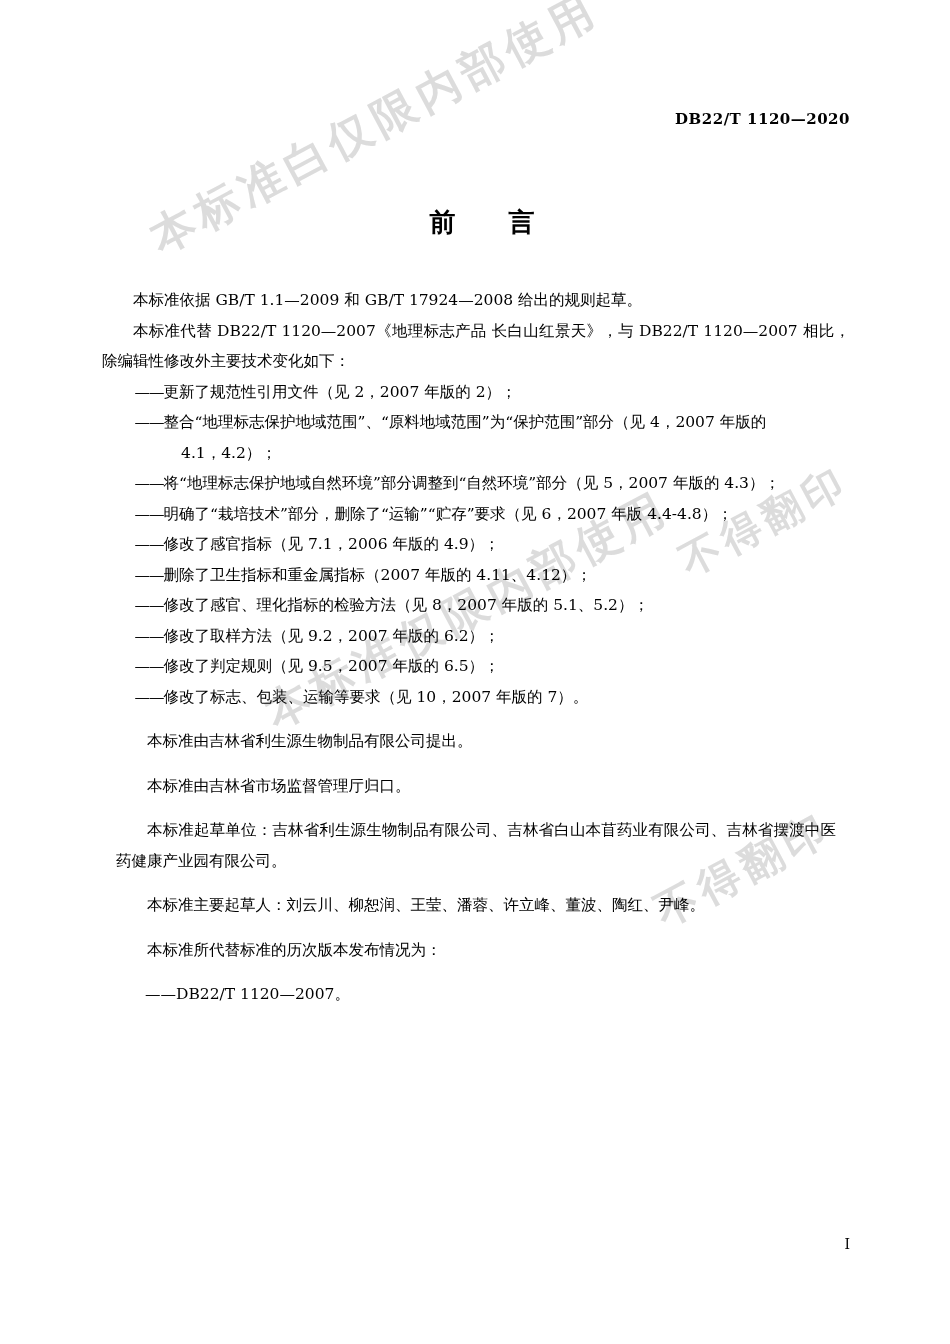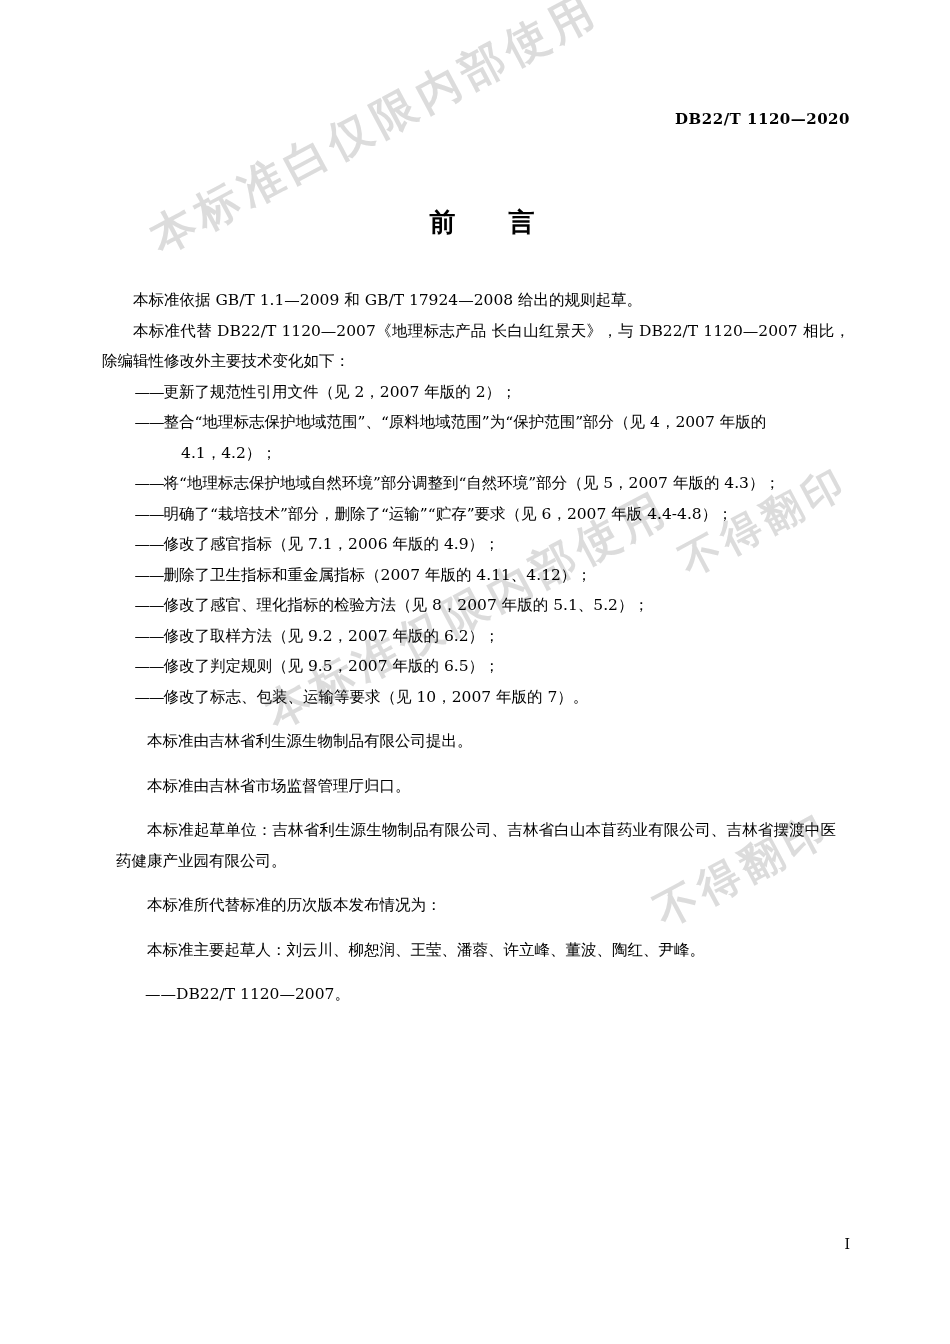--- a/index.html
+++ b/index.html
@@ -162,20 +162,20 @@
       <p class="dash-item"><span class="dash">——</span><span>修改了感官指标（见 7.1，2006 年版的 4.9）；</span></p>
       <p class="dash-item"><span class="dash">——</span><span>删除了卫生指标和重金属指标（2007 年版的 4.11、4.12）；</span></p>
       <p class="dash-item"><span class="dash">——</span><span>修改了感官、理化指标的检验方法（见 8，2007 年版的 5.1、5.2）；</span></p>
       <p class="dash-item"><span class="dash">——</span><span>修改了取样方法（见 9.2，2007 年版的 6.2）；</span></p>
       <p class="dash-item"><span class="dash">——</span><span>修改了判定规则（见 9.5，2007 年版的 6.5）；</span></p>
       <p class="dash-item"><span class="dash">——</span><span>修改了标志、包装、运输等要求（见 10，2007 年版的 7）。</span></p>
 
       <p class="p-plain">本标准由吉林省利生源生物制品有限公司提出。</p>
       <p class="p-plain">本标准由吉林省市场监督管理厅归口。</p>
       <p class="p-plain">本标准起草单位：吉林省利生源生物制品有限公司、吉林省白山本苜药业有限公司、吉林省摆渡中医药健康产业园有限公司。</p>
+      <p class="p-plain">本标准主要起草人：刘云川、柳恕润、王莹、潘蓉、许立峰、董波、陶红、尹峰。</p>
       <p class="p-plain">本标准所代替标准的历次版本发布情况为：</p>
-      <p class="p-plain">本标准主要起草人：刘云川、柳恕润、王莹、潘蓉、许立峰、董波、陶红、尹峰。</p>
       <p class="final-item">——DB22/T 1120—2007。</p>
     </div>
 
     <div class="page-number">I</div>
   </div>
 </div>
 
 </body></html>

